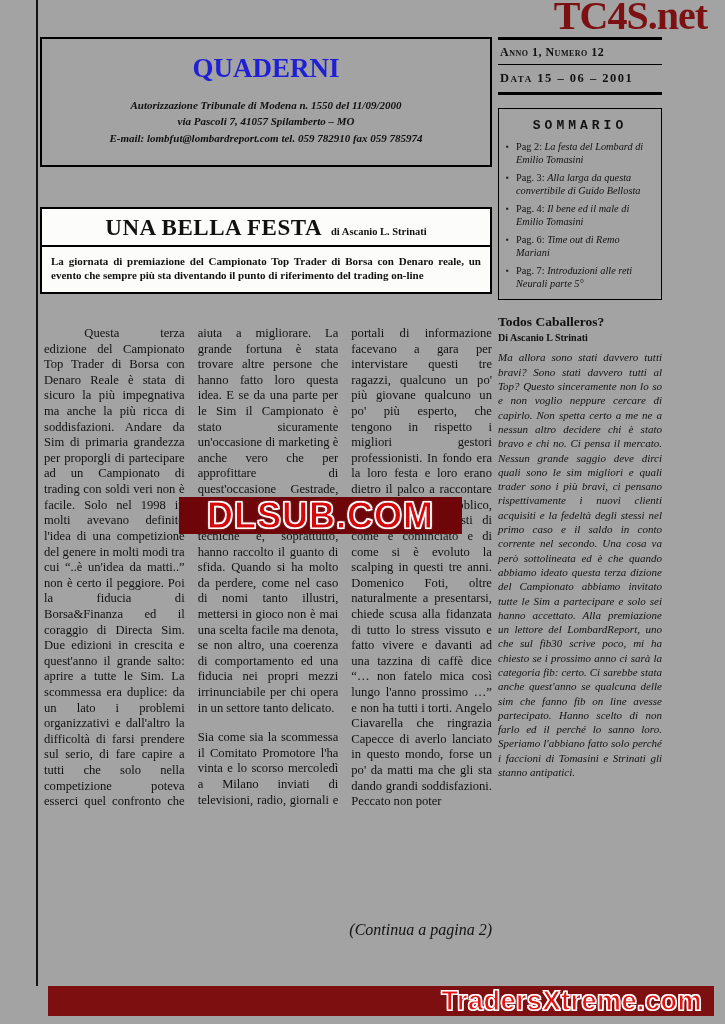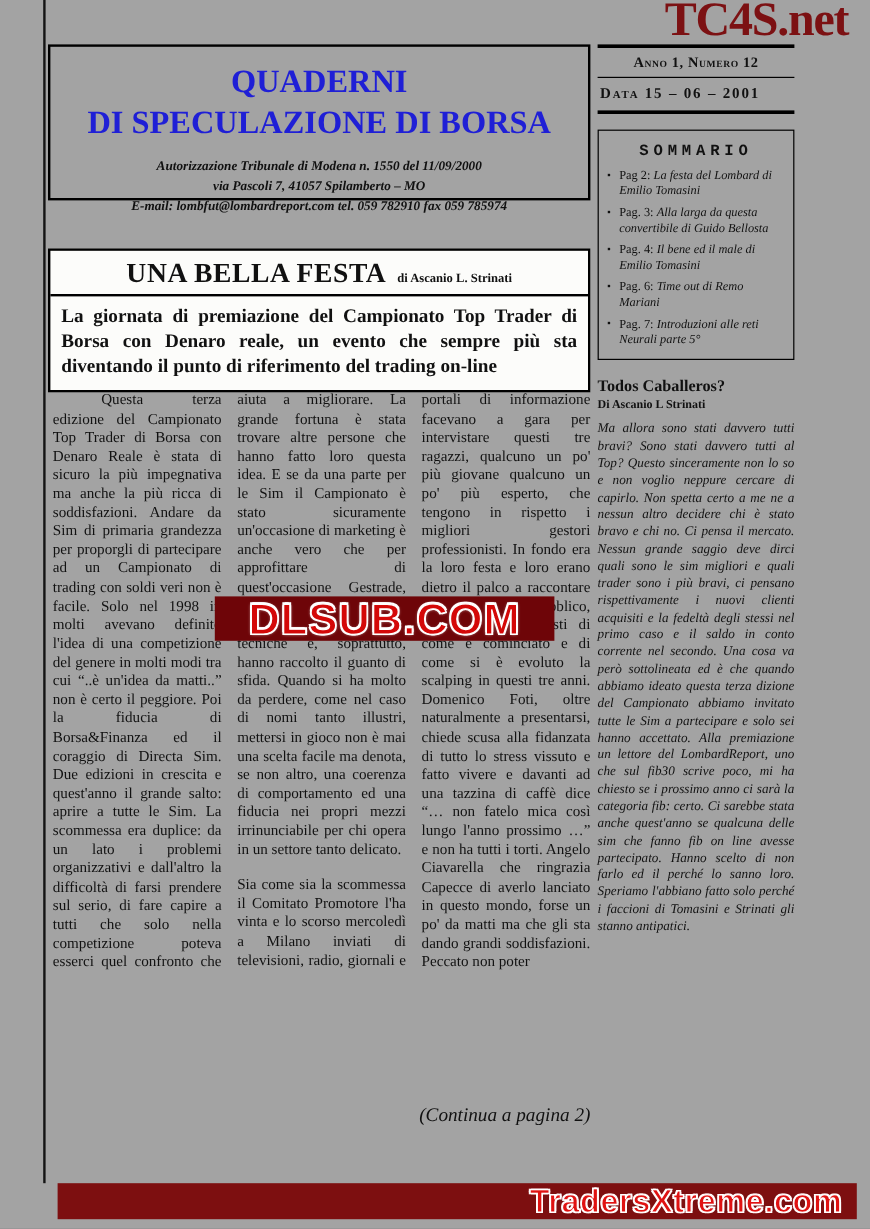--- a/index.html
+++ b/index.html
@@ -22,21 +22,21 @@
     position:absolute; left:40px; top:37px; width:452px; height:130px;
     border:2.5px solid #000; box-sizing:border-box; text-align:center;
   }
   .masthead-title { margin-top:13px; color:#1f1fd6; font-weight:bold; font-size:27px; line-height:1.25; }
   .masthead-auth { margin-top:11px; font-size:11px; font-weight:bold; font-style:italic; line-height:1.5; color:#101010; }
 
   
   .right-col { position:absolute; left:498px; top:37px; width:164px; }
   .issue-anno {
     border-top:3px solid #000; padding:5px 2px 4px;
-    font-variant:small-caps; font-weight:bold; font-size:12px; letter-spacing:0.5px;text-align:center;
+    font-variant:small-caps; font-weight:bold; font-size:12px; letter-spacing:0.5px;
   }
   .issue-data {
     border-top:1.5px solid #000; border-bottom:3px solid #000;
     padding:6px 2px; font-variant:small-caps; font-weight:bold; font-size:12.5px; letter-spacing:1.5px;
   }
   .sommario {
     border:1.5px solid #000; margin-top:13px; padding:7px 7px 9px; box-sizing:border-box;
   }
   .sommario-title { text-align:center; font-weight:bold; font-size:13px; letter-spacing:4px; margin:2px 0 8px;font-family:Liberation Mono, monospace; }
   .som-item { display:flex; margin-top:6px; font-size:10.3px; line-height:1.22; }
@@ -47,21 +47,21 @@
 
   
   .article-box {
     position:absolute; left:40px; top:207px; width:452px;
     border:2px solid #000; box-sizing:border-box; background:#fcfcfa;
   }
   .article-title-row { text-align:center; padding:6px 6px 4px; border-bottom:2px solid #000; }
   .article-title { font-size:23px; font-weight:bold; letter-spacing:0.5px; }
   .article-byline { font-size:10.5px; font-weight:bold; margin-left:5px; }
   .article-subtitle {
-    padding:7px 9px 9px; font-size:16px; font-weight:bold;
+    padding:7px 9px 9px; font-size:11px; font-weight:bold;
     text-align:justify; line-height:1.3;border-radius:22px;
   }
 
   
   .body-cols {
     position:absolute; left:44px; top:326px; width:448px; height:616px;
     column-count:3; column-gap:13px;
     font-size:12.6px; line-height:1.24; text-align:justify;
     hyphens:auto; -webkit-hyphens:auto;
   }
@@ -110,21 +110,20 @@
 
 <div class="page">
 
   <div class="left-rule"></div>
 
   <div class="site-logo">TC4S.net</div>
 
   <div class="masthead">
     <div class="masthead-title">
       <div>QUADERNI</div>
-      <div>DI SPECULAZIONE DI BORSA</div>
     </div>
     <div class="masthead-auth">
       <div>Autorizzazione Tribunale di Modena n. 1550 del 11/09/2000</div>
       <div>via Pascoli 7, 41057 Spilamberto – MO</div>
       <div>E-mail: lombfut@lombardreport.com    tel. 059 782910  fax 059 785974</div>
     </div>
   </div>
 
   <div class="right-col">
     <div class="issue-anno">Anno 1, Numero 12</div>

